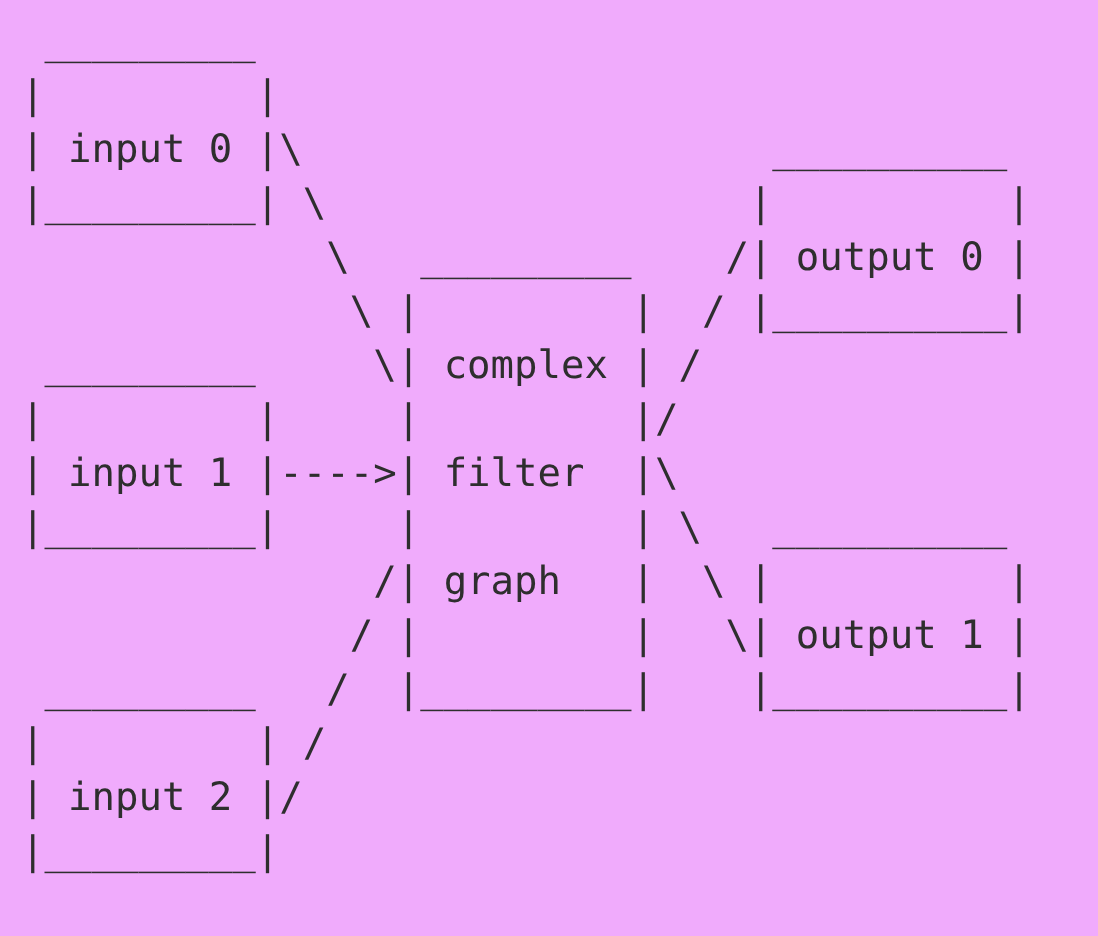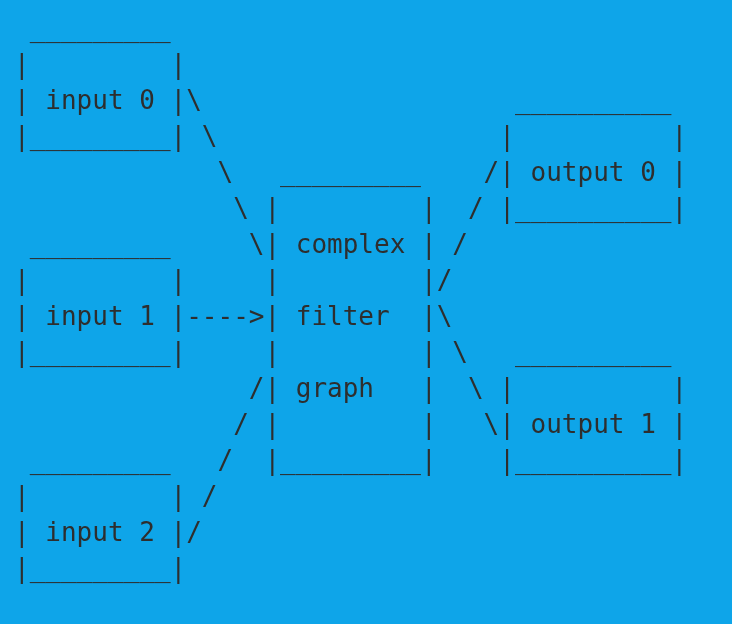--- a/index.html
+++ b/index.html
@@ -10,21 +10,21 @@
     width: 732px;
     height: 624px;
     background: #f5f5f5;
     overflow: hidden;
     font-family: "DejaVu Sans Mono", "Liberation Mono", monospace;
   }
   .screen {
     position: relative;
     width: 732px;
     height: 624px;
-    background: #0ea5e9;
+    background: #f0abfc;
   }
   pre.ascii-art {
     margin: 0;
     padding: 10px 0 0 14px;
     font-family: "DejaVu Sans Mono", "Liberation Mono", monospace;
     font-size: 26px;
     line-height: 36px;
     color: #2e2e2e;
     white-space: pre;
     letter-spacing: 0;

